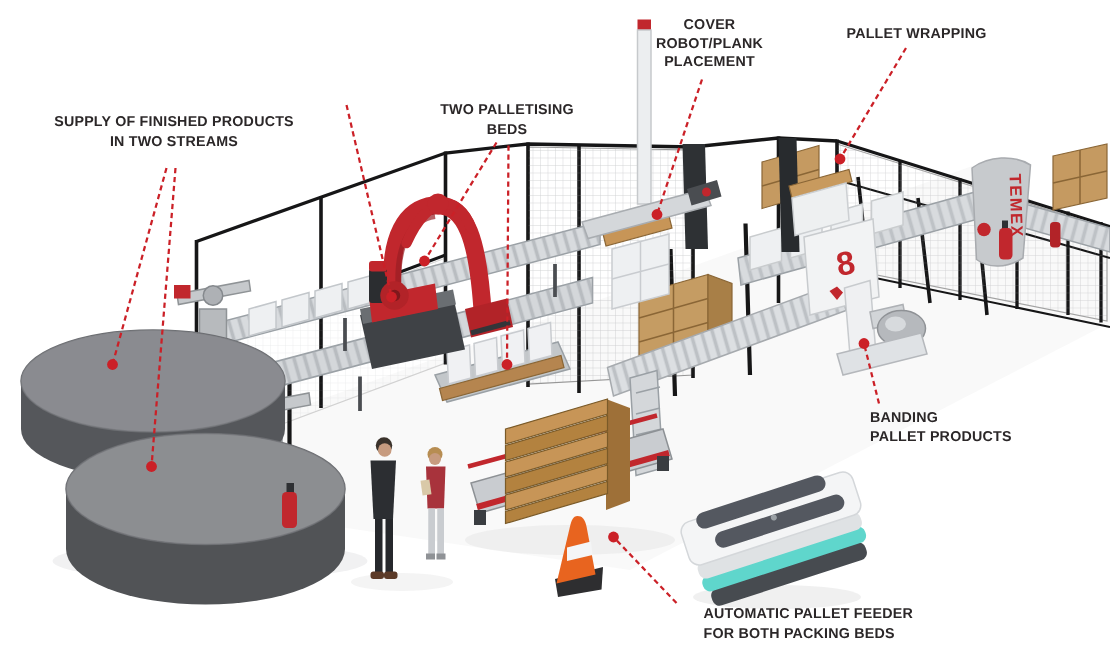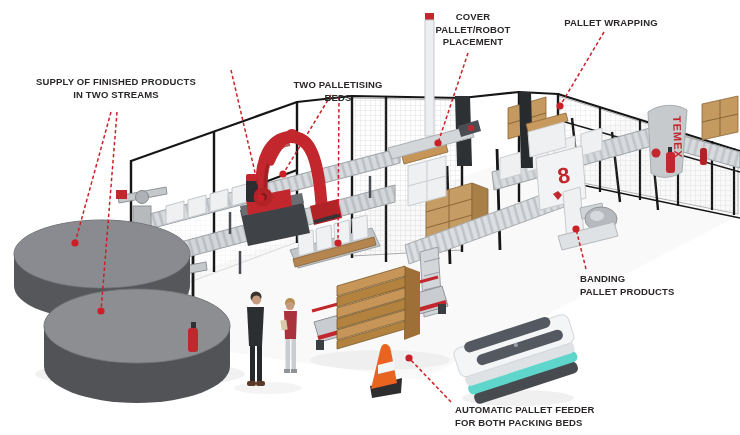--- a/index.html
+++ b/index.html
@@ -275,25 +275,25 @@
         <line x1="586" y1="269" x2="576" y2="229" stroke="#cb2027" stroke-width="1.5" stroke-dasharray="3.5 2.5"></line>
         <circle cx="576" cy="229" r="3.6" fill="#cb2027"></circle>
         <line x1="451" y1="402" x2="409" y2="358" stroke="#cb2027" stroke-width="1.5" stroke-dasharray="3.5 2.5"></line>
         <circle cx="409" cy="358" r="3.6" fill="#cb2027"></circle>
       </g>
 </svg>
 
 <div id="label-layer">
       <div class="ann center" style="left: 116px; top: 76px;">SUPPLY OF FINISHED PRODUCTS
 IN TWO STREAMS</div>
-      <div class="ann center" style="left: 338px; top: 68px; margin-top: 11px;">TWO PALLETISING
+      <div class="ann center" style="left: 338px; top: 68px;">TWO PALLETISING
 BEDS</div>
       <div class="ann center" style="left: 473px; top: 11px;">COVER
-PALLET/ROBOT
+ROBOT/PLANK
 PLACEMENT</div>
       <div class="ann center" style="left: 611px; top: 17px;">PALLET WRAPPING</div>
       <div class="ann left" style="left: 580px; top: 273px;">BANDING
 PALLET PRODUCTS</div>
-      <div class="ann left" style="left: 455px; top: 404px;">AUTOMATIC PALLET FEEDER
+      <div class="ann left" style="left: 469px; top: 404px;">AUTOMATIC PALLET FEEDER
 FOR BOTH PACKING BEDS</div>
     </div>
 
 </div>
 
 </body></html>

